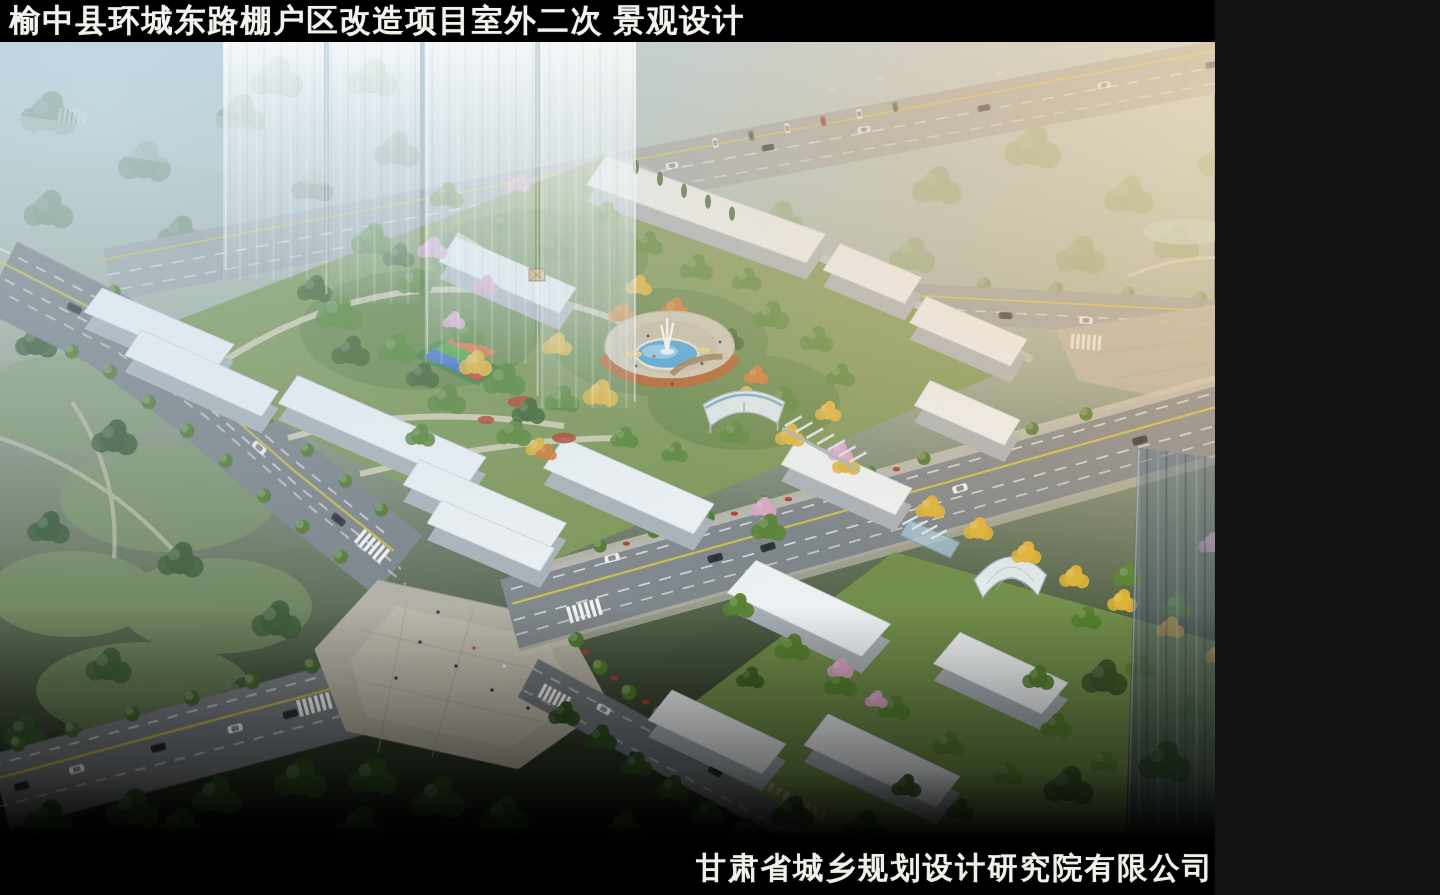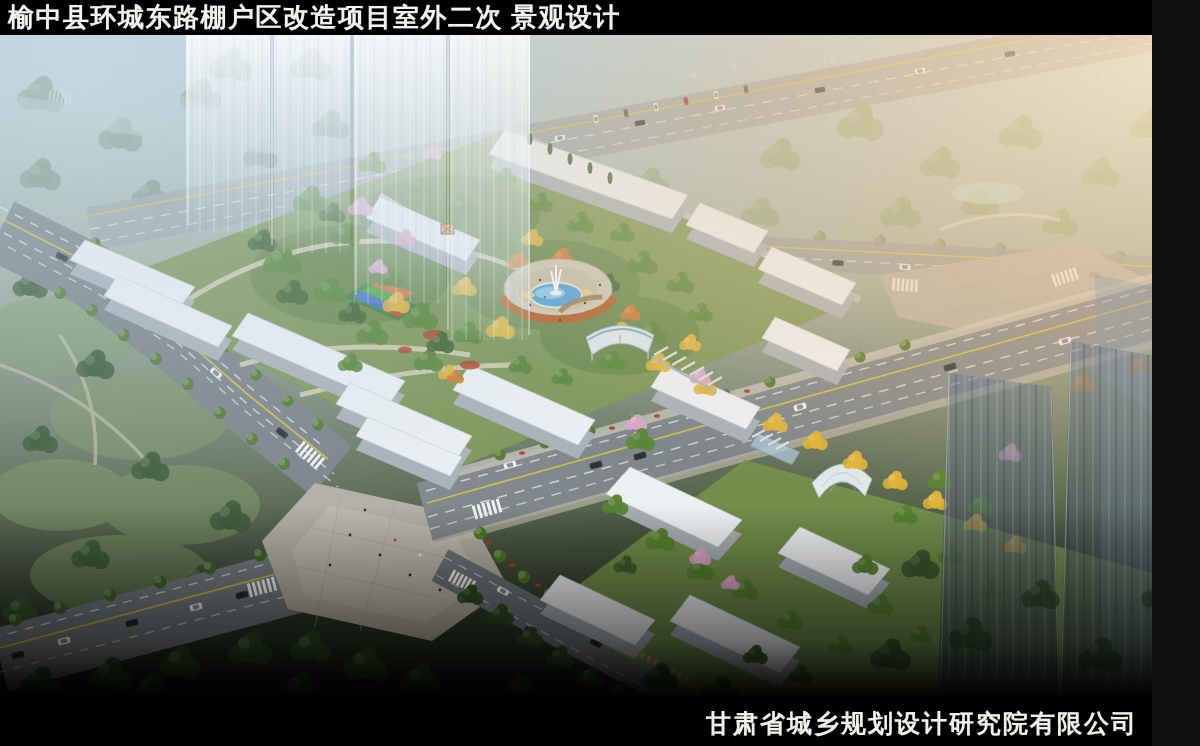--- a/index.html
+++ b/index.html
@@ -1,24 +1,24 @@
 <!DOCTYPE html>
 <html><head>
 <meta charset="utf-8">
 <style>
   html,body{margin:0;padding:0;background:#111;}
-  .stage{position:relative;width:1152px;height:746px;background:#000;overflow:hidden;
+  .stage{position:relative;width:1012px;height:746px;background:#000;overflow:hidden;
          font-family:"Liberation Serif", serif;}
   .title-bar{position:absolute;top:0;left:0;width:100%;height:35px;background:#000;z-index:5;}
   .title-bar h1{margin:0;padding:3px 0 0 8px;font-size:26px;line-height:30px;font-weight:bold;
                 color:#f2f2ee;letter-spacing:1.5px;white-space:nowrap;
                 text-shadow:0 0 1px rgba(255,255,255,.35);}
   .credit-bar{position:absolute;bottom:0;left:0;width:100%;height:46px;background:#000;z-index:5;
               display:flex;align-items:center;justify-content:flex-end;}
-  .credit-bar div{color:#f0f0ea;font-size:25px;font-weight:bold;letter-spacing:2px;padding-right:14px;
+  .credit-bar div{color:#f0f0ea;font-size:25px;font-weight:bold;letter-spacing:2px;
                   text-shadow:0 0 1px rgba(255,255,255,.3);}
   .render{position:absolute;top:35px;left:0;width:1200px;height:665px;}
 </style>
 </head>
 <body>
 
 <div class="stage">
 
   <header class="title-bar">
     <h1>榆中县环城东路棚户区改造项目室外二次 景观设计</h1>

